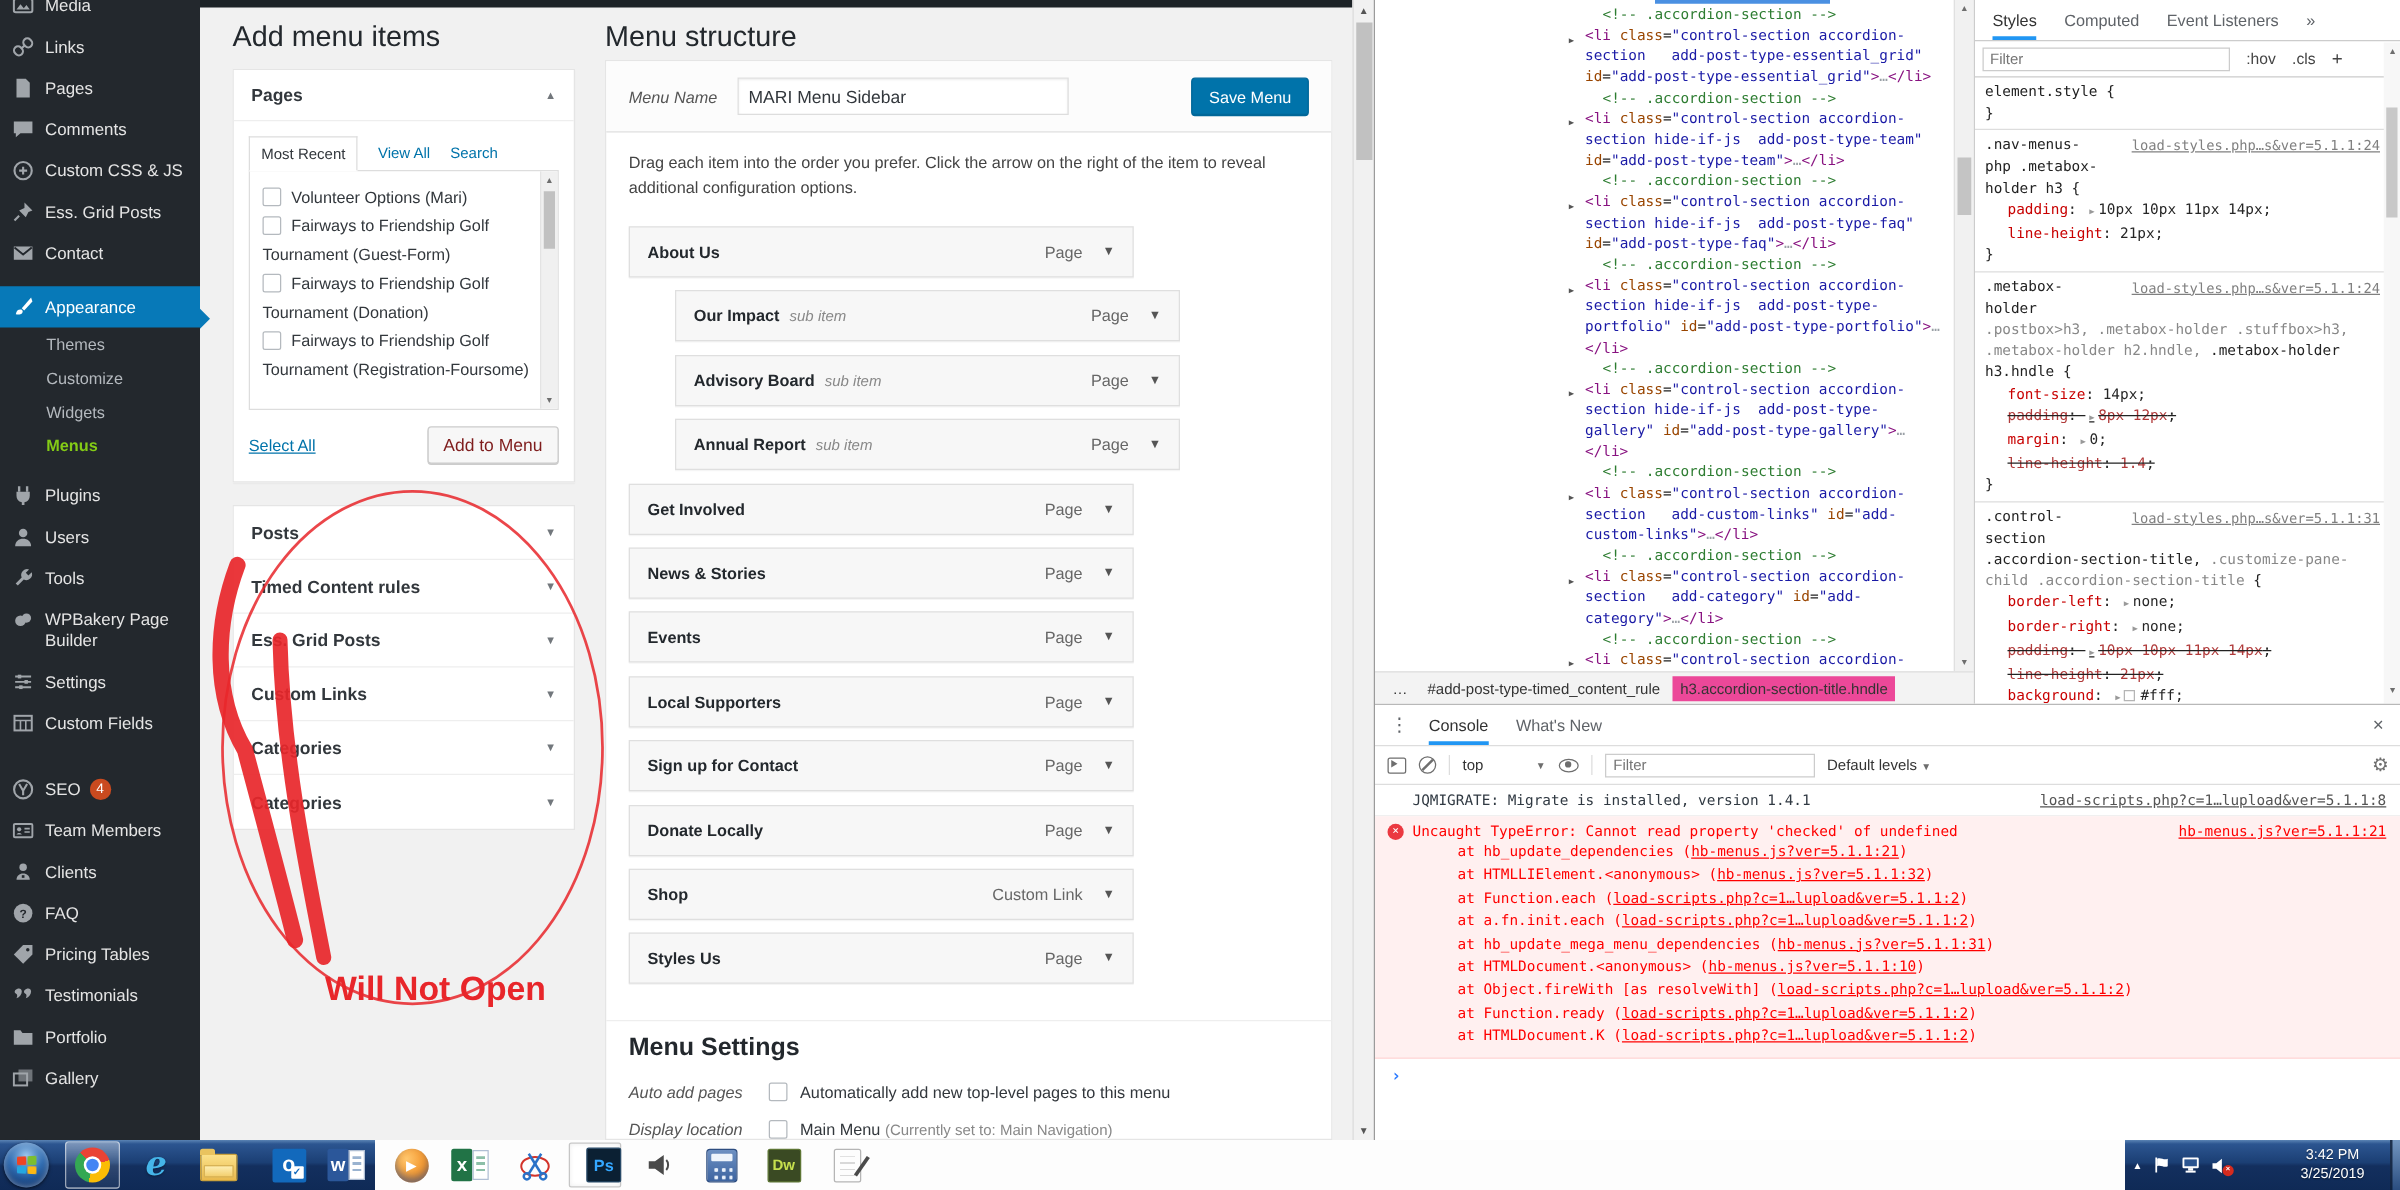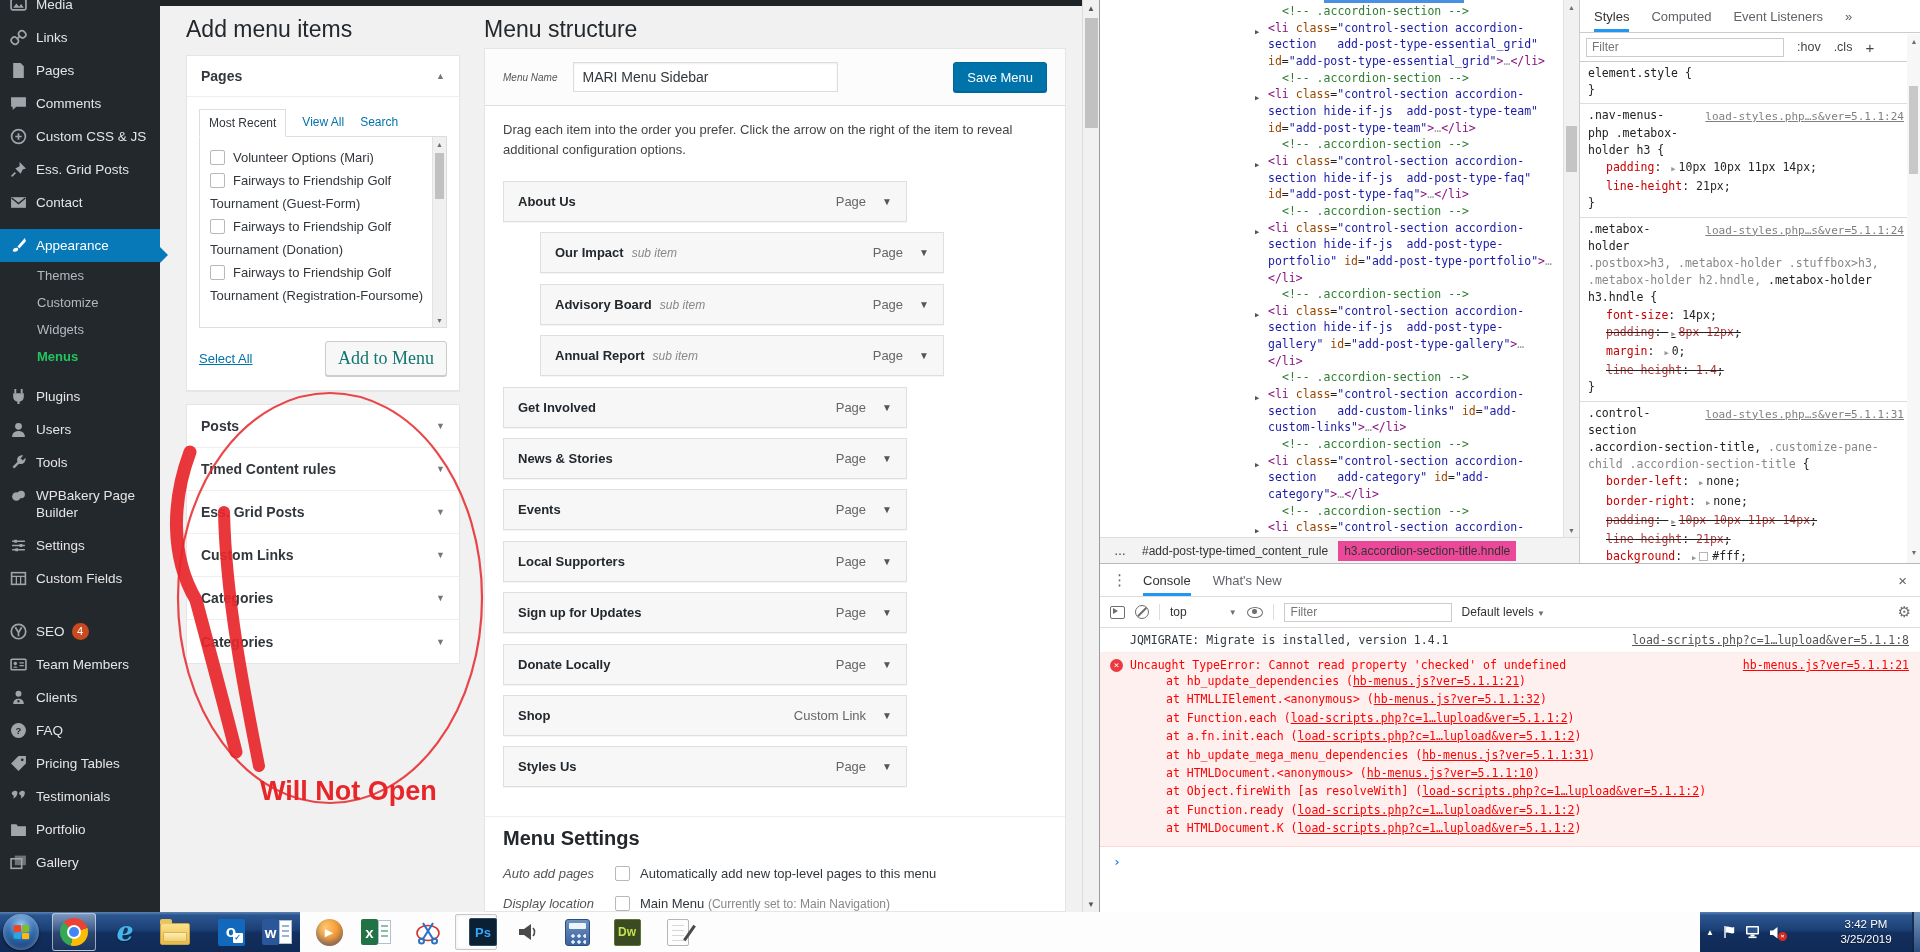--- a/index.html
+++ b/index.html
@@ -7,21 +7,21 @@
   #screen{position:relative;width:1920px;height:952px;overflow:hidden;background:#f1f1f1;}
 
   
   #sidebar{position:absolute;left:0;top:0;width:160px;height:912px;background:#23282d;color:#e5e5e5;overflow:hidden;z-index:5;}
   .sb-item{display:flex;align-items:flex-start;padding:8px 6px 8px 10px;font-size:13.5px;color:#e5e5e5;line-height:17px;cursor:pointer;}
   .sb-item .sb-ic{width:17px;height:17px;margin-right:9px;flex:none;color:#a0a5aa;}
   .sb-item.active{background:#0779b8;color:#fff;}
   .sb-item.active .sb-ic{color:#fff;}
   .sb-item.cut{margin-top:-12px;}
   .sb-sub{padding:6px 8px 6px 37px;font-size:13px;color:#b4b9be;cursor:pointer;}
-  .sb-sub.current{color:#22c55e;font-weight:bold;}
+  .sb-sub.current{color:#84cc16;font-weight:bold;}
   .sb-badge{background:#ca4a1f;color:#fff;border-radius:50%;width:17px;height:17px;font-size:11px;display:inline-flex;align-items:center;justify-content:center;margin-left:7px;flex:none;}
   .sb-gap-sm{height:10px;} .sb-gap-lg{height:20px;}
   #appearance-arrow{position:absolute;left:160px;top:247px;width:0;height:0;border:8px solid transparent;border-left-color:#0779b8;z-index:6;}
 
   
   #wp-page{position:absolute;left:160px;top:0;width:922px;height:912px;background:#f1f1f1;}
   #topbar-sliver{position:absolute;left:0;top:0;width:100%;height:6px;background:#1d2327;}
   #add-title{position:absolute;left:26px;top:16px;font-size:23px;font-weight:400;color:#23282d;}
   #pages-panel{position:absolute;left:26px;top:55px;width:274px;background:#fff;border:1px solid #e5e5e5;box-shadow:0 1px 1px rgba(0,0,0,.04);}
   .panel-head{display:flex;align-items:center;justify-content:space-between;padding:12px 14px;border-bottom:1px solid #eee;}
@@ -32,31 +32,31 @@
   .pg-tab-active{border:1px solid #ddd;border-bottom:1px solid #fff;background:#fff;padding:6px 9px;color:#32373c;margin-bottom:-1px;}
   .pg-tab-link{color:#0073aa;margin-left:16px;cursor:pointer;padding-bottom:7px;}
   .pg-list{position:relative;border:1px solid #ddd;height:192px;padding:9px 22px 9px 10px;overflow:hidden;background:#fff;}
   .pg-item{display:block;font-size:13px;color:#32373c;line-height:23px;cursor:pointer;}
   .cb{display:inline-block;width:15px;height:15px;border:1px solid #b4b9be;background:#fff;border-radius:2px;margin-right:8px;vertical-align:-3px;}
   .pg-scroll{position:absolute;right:0;top:0;bottom:0;width:14px;background:#f0f0f0;border-left:1px solid #e3e3e3;}
   .scroll-btn{position:absolute;left:0;width:100%;height:14px;color:#6e6e6e;font-size:7px;display:flex;align-items:center;justify-content:center;cursor:pointer;}
   .pg-thumb{position:absolute;left:2px;top:16px;width:9px;height:46px;background:#c1c1c1;cursor:pointer;}
   .pg-foot{display:flex;align-items:center;justify-content:space-between;padding:13px 0 2px;}
   #select-all{font-size:13px;color:#0073aa;text-decoration:underline;cursor:pointer;}
-  #add-to-menu{font-size:18px;color:#0f766e;background:#f7f7f7;border:1px solid #ccc;border-radius:3px;padding:6px 12px;box-shadow:0 1px 0 #ccc;cursor:pointer;font-family:Liberation Serif, serif;}
+  #add-to-menu{font-size:14px;color:#7f1d1d;background:#f7f7f7;border:1px solid #ccc;border-radius:3px;padding:6px 12px;box-shadow:0 1px 0 #ccc;cursor:pointer;font-family:Liberation Sans, sans-serif;}
   #accordions{position:absolute;left:26px;top:404px;width:274px;background:#fff;border:1px solid #e5e5e5;}
   .acc-row{display:flex;align-items:center;justify-content:space-between;height:43px;padding:0 14px;border-bottom:1px solid #eee;cursor:pointer;}
   .acc-row:last-child{border-bottom:none;}
   .acc-label{font-size:14px;font-weight:600;color:#32373c;}
   #annotation{position:absolute;left:0;top:0;width:922px;height:912px;z-index:4;pointer-events:none;}
 
   #menu-title{position:absolute;left:324px;top:16px;font-size:23px;font-weight:400;color:#23282d;}
   #menu-box{position:absolute;left:324px;top:48px;width:582px;height:864px;background:#fff;border:1px solid #e5e5e5;}
   #menu-head{display:flex;align-items:center;height:57px;background:#fcfcfc;border-bottom:1px solid #dfdfdf;padding:0 18px;}
-  #menu-name-label{font-style:italic;font-size:10px;color:#555;margin-right:16px;white-space:nowrap;}
+  #menu-name-label{font-style:italic;font-size:13px;color:#555;margin-right:16px;white-space:nowrap;}
   #menu-name-input{width:265px;height:30px;border:1px solid #ddd;box-shadow:inset 0 1px 2px rgba(0,0,0,.07);padding:0 8px;font-size:14px;color:#32373c;background:#fff;font-family:inherit;}
   #save-menu{margin-left:auto;height:30px;padding:0 13px;background:#0073aa;border:1px solid #006799;border-radius:3px;color:#fff;font-size:13px;box-shadow:0 1px 0 #006799;cursor:pointer;font-family:Liberation Sans, sans-serif;}
   #menu-instructions{padding:14px 18px;font-size:13px;color:#444;width:560px;line-height:1.55;}
   .mi-bar{position:absolute;left:18px;width:404px;height:41px;background:#f7f7f7;border:1px solid #dfdfdf;box-shadow:0 1px 0 rgba(0,0,0,.04);display:flex;align-items:center;padding:0 14px;cursor:move;}
   .mi-bar.sub{left:55px;}
   .mi-label{font-size:13px;font-weight:600;color:#23282d;}
   .mi-subtag{font-size:12px;font-style:italic;color:#888;margin-left:8px;font-weight:400;}
   .mi-type{margin-left:auto;font-size:13px;color:#666;}
   .mi-arrow{margin-left:16px;color:#555;font-size:10px;cursor:pointer;}
   #menu-settings{position:absolute;left:0;top:767px;width:100%;border-top:1px solid #eee;padding:10px 18px;}
@@ -481,21 +481,21 @@
             <span class="mi-label">Events</span>
             <span class="mi-type">Page</span>
             <span class="mi-arrow">▼</span>
           </div>
           <div class="mi-bar" style="top: 492px;">
             <span class="mi-label">Local Supporters</span>
             <span class="mi-type">Page</span>
             <span class="mi-arrow">▼</span>
           </div>
           <div class="mi-bar" style="top: 543px;">
-            <span class="mi-label">Sign up for Updates</span>
+            <span class="mi-label">Sign up for Contact</span>
             <span class="mi-type">Page</span>
             <span class="mi-arrow">▼</span>
           </div>
           <div class="mi-bar" style="top: 595px;">
             <span class="mi-label">Donate Locally</span>
             <span class="mi-type">Page</span>
             <span class="mi-arrow">▼</span>
           </div>
           <div class="mi-bar" style="top: 646px;">
             <span class="mi-label">Shop</span>

